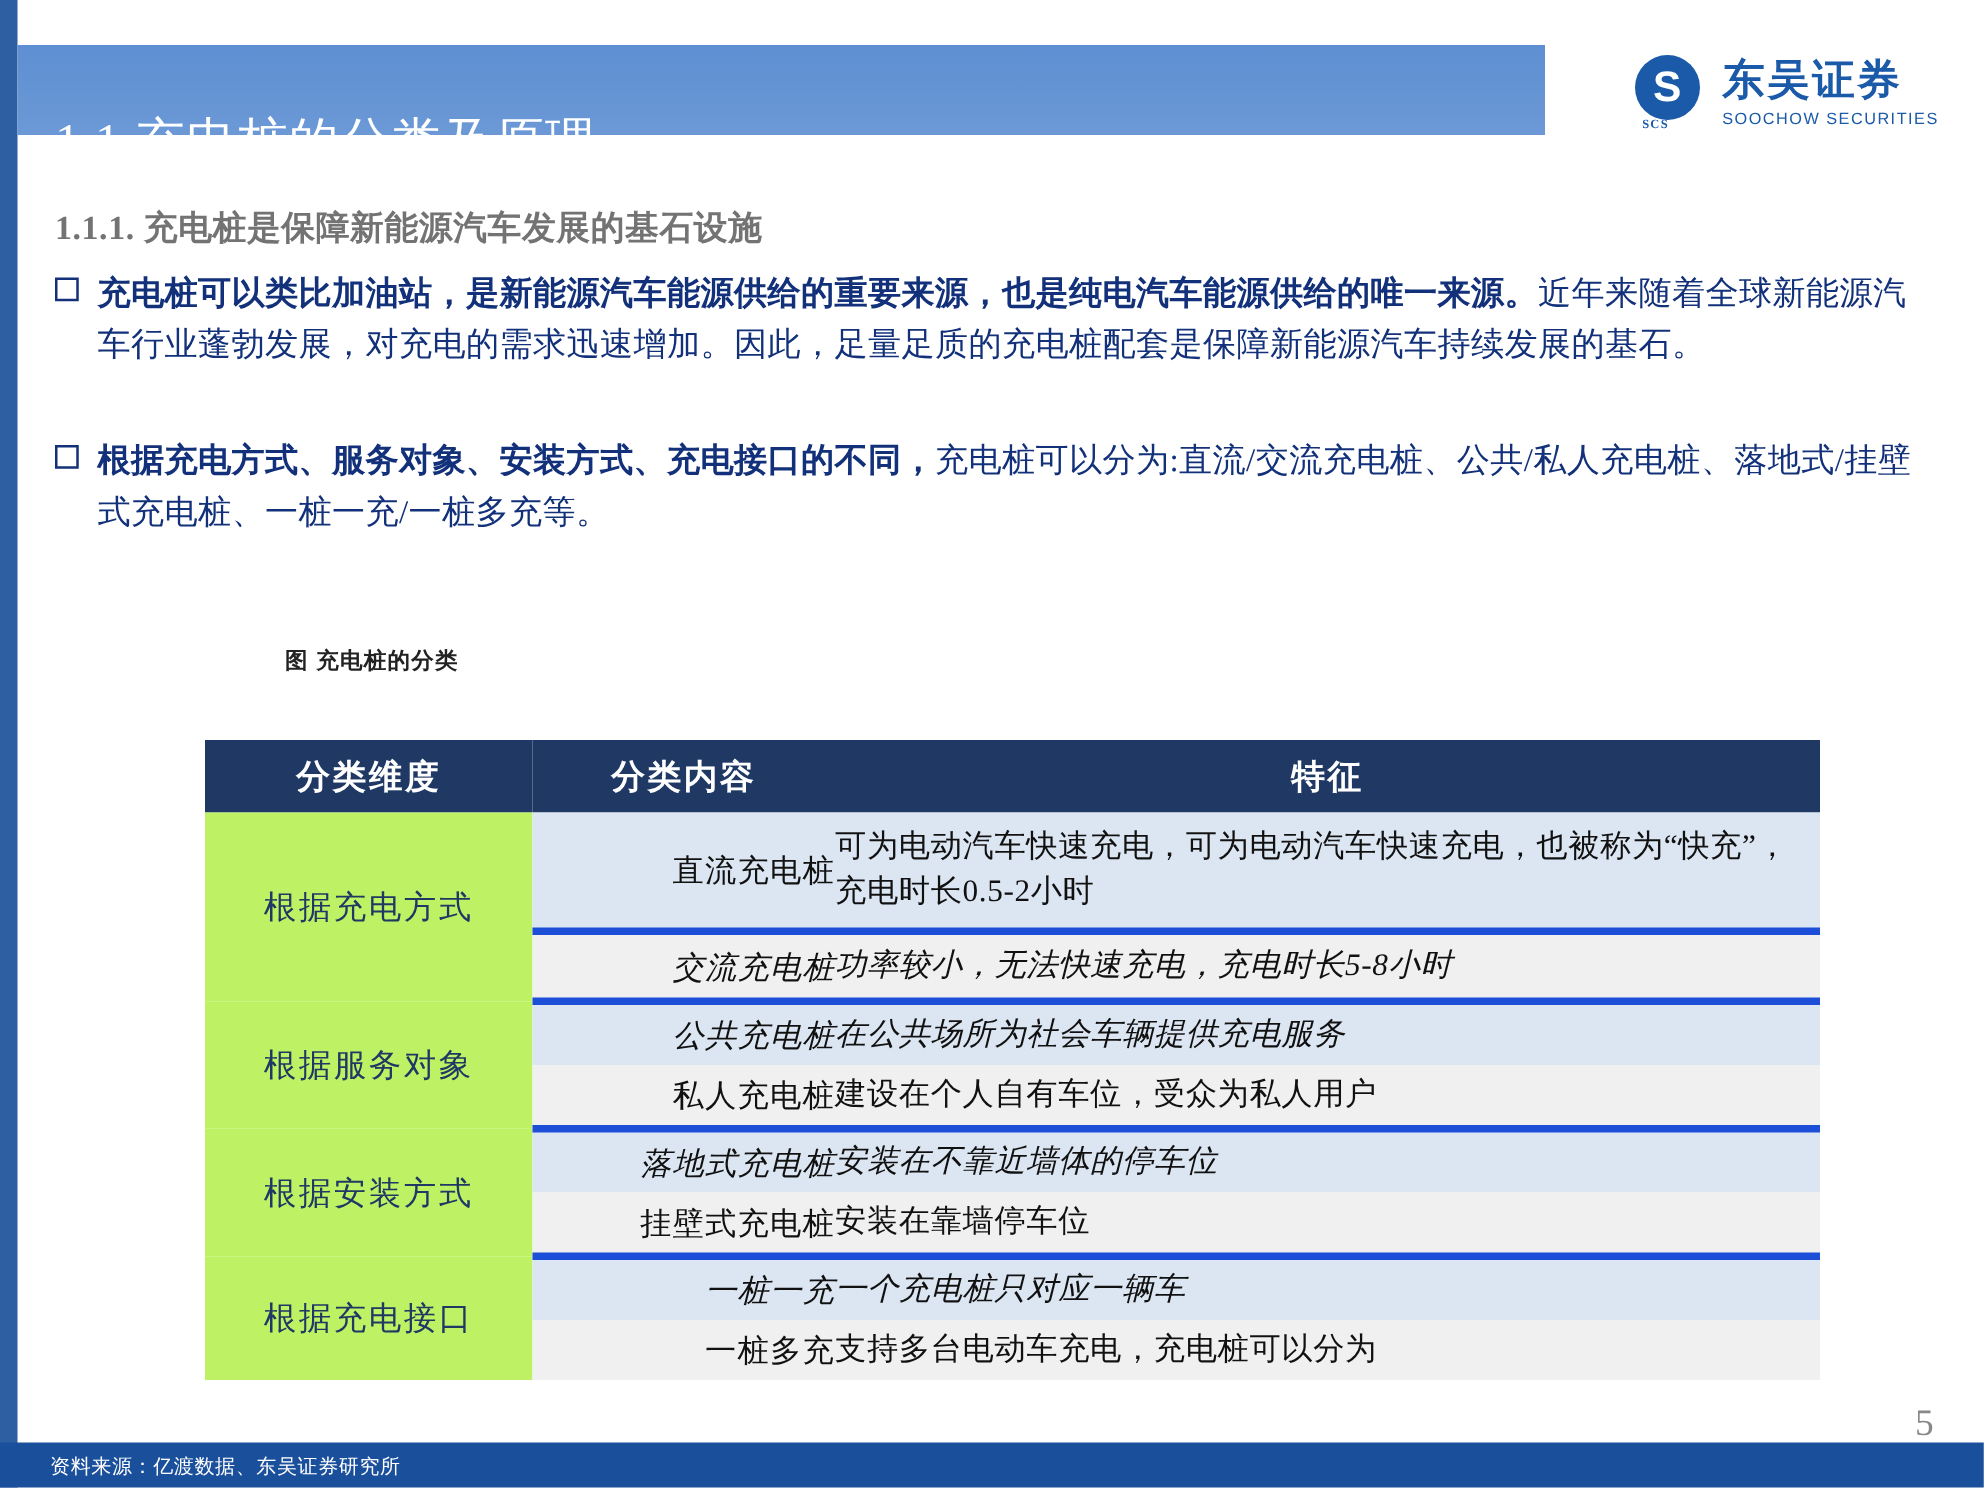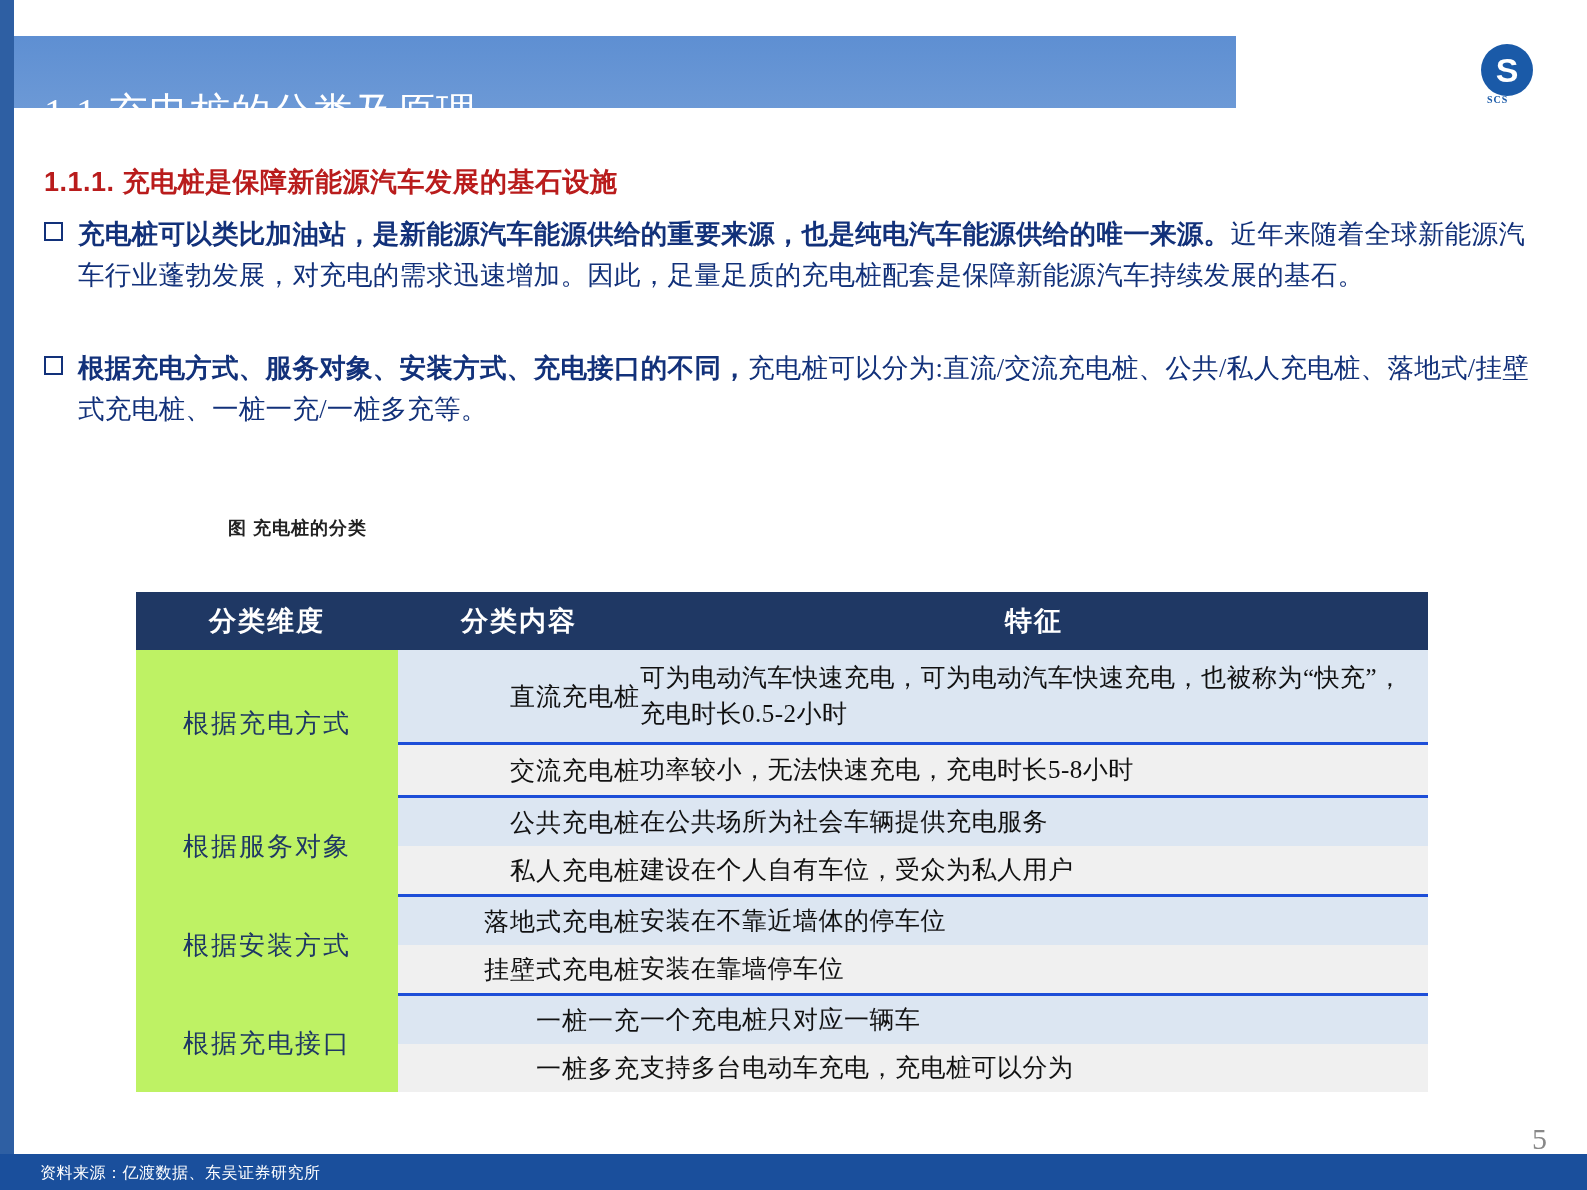--- a/index.html
+++ b/index.html
@@ -97,23 +97,23 @@
     letter-spacing: 1.2px;
     margin-top: 6px;
   }
   .logo-stack { display: flex; flex-direction: column; align-items: flex-start; }
 
   
   .section-heading {
     position: absolute;
     left: 44px; top: 164px;
     font-size: 27px;
-    color: #b91c1c;
-    font-weight: bold;
-    font-family: Liberation Sans, sans-serif;
+    color: #737373;
+    font-weight: bold;
+    font-family: Liberation Serif, serif;
     letter-spacing: 0.5px;
   }
 
   
   .bullet-block {
     position: absolute;
     left: 44px;
     width: 1500px;
   }
   .bullet-row {
@@ -152,21 +152,21 @@
     font-size: 18px;
     font-weight: bold;
     color: #222222;
     font-family: "Liberation Sans", sans-serif;
     letter-spacing: 1px;
   }
 
   
   .table-wrap {
     position: absolute;
-    left: 136px; top: 592px;
+    left: 164px; top: 592px;
     width: 1124px;
   }
   table.cls-table {
     border-collapse: collapse;
     width: 1292px;
     table-layout: fixed;
   }
   table.cls-table td, table.cls-table th {
     border: none;
     padding: 0;
@@ -201,21 +201,21 @@
   .feat-cell {
     font-size: 25px;
     color: #111111;
     font-family: "Liberation Serif", "DejaVu Serif", serif;
     letter-spacing: 0.5px;
     padding: 6px 10px 6px 16px;
     line-height: 36px;
   }
   .row-a .cat-cell, .row-a .feat-cell { background: #dce6f2; }
   .row-b .cat-cell, .row-b .feat-cell { background: #f0f0f0; }
-  .sep-top .cat-cell, .sep-top .feat-cell { border-top: 3px solid #1d4ed8; }
+  .sep-top .cat-cell, .sep-top .feat-cell { border-top: 6px solid #1d4ed8; font-style: italic; }
 
   
   .footer-bar {
     position: absolute;
     left: 0; bottom: 0;
     width: 1587px; height: 36px;
     background: #1a4f9c;
   }
   .footer-text {
     position: absolute;
@@ -240,20 +240,24 @@
 <div class="left-edge"></div>
 
 <div class="header-band"></div>
 <div class="header-title">1.1 充电桩的分类及原理</div>
 
 <div class="logo">
   <div class="logo-mark">
     <div class="ring"></div>
     <div class="s-glyph">S</div>
     <div class="scs">SCS</div>
+  </div>
+  <div class="logo-stack">
+    <div class="logo-text-cn">东吴证券</div>
+    <div class="logo-text-en">SOOCHOW SECURITIES</div>
   </div>
 </div>
 
 <div class="section-heading">1.1.1. 充电桩是保障新能源汽车发展的基石设施</div>
 
 <div class="bullet-block" id="bullet1">
   <div class="bullet-row">
     <div class="bullet-marker">
         <span class="bullet-square"></span>
       </div>

